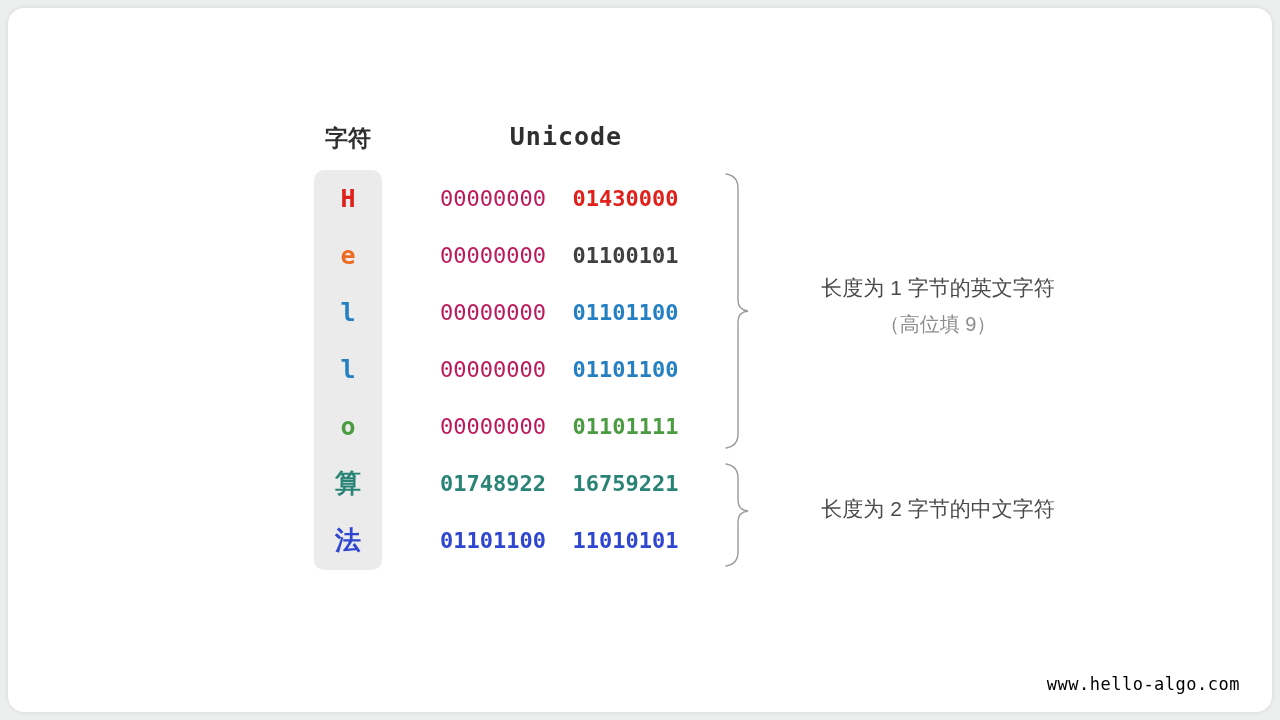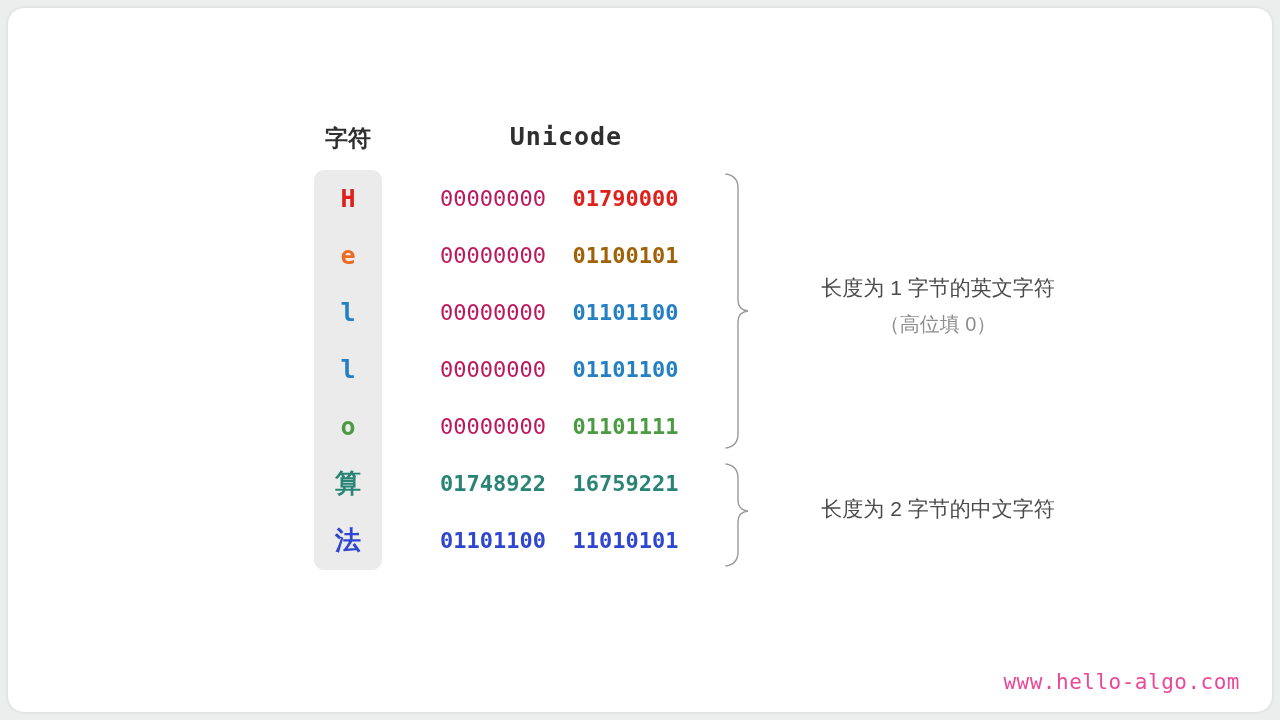--- a/index.html
+++ b/index.html
@@ -122,22 +122,22 @@
     color: #8d8d8d;
     font-size: 20px;
   }
 
   
   #watermark {
     position: absolute;
     right: 32px;
     bottom: 18px;
     font-family: "DejaVu Sans Mono", monospace;
-    font-size: 21px;
-    color: #ec4899;
+    font-size: 17px;
+    color: #000000;
     letter-spacing: 0.5px;
     white-space: nowrap;
   }
 </style>
 </head>
 <body>
 
 <div id="card">
 
   <div class="hdr" id="hdr-char">字符</div>
@@ -147,36 +147,36 @@
       <div class="char-cell" style="top: 0px; color: rgb(224, 32, 27);">H</div>
       <div class="char-cell" style="top: 57px; color: rgb(237, 107, 33);">e</div>
       <div class="char-cell" style="top: 114px; color: rgb(37, 128, 195);">l</div>
       <div class="char-cell" style="top: 171px; color: rgb(37, 128, 195);">l</div>
       <div class="char-cell" style="top: 228px; color: rgb(74, 155, 66);">o</div>
       <div class="char-cell cjk" style="top: 285px; color: rgb(42, 132, 118);">算</div>
       <div class="char-cell cjk" style="top: 342px; color: rgb(47, 70, 208);">法</div>
     </div>
 
   <div id="rows-layer">
-      <div class="bin-row" style="top: 162px;"><span class="bin-hi">00000000</span><span>  </span><span class="bin-lo" style="color: rgb(224, 32, 27);">01790000</span></div>
-      <div class="bin-row" style="top: 219px;"><span class="bin-hi">00000000</span><span>  </span><span class="bin-lo" style="color: #a16207;">01100101</span></div>
+      <div class="bin-row" style="top: 162px;"><span class="bin-hi">00000000</span><span>  </span><span class="bin-lo" style="color: rgb(224, 32, 27);">01430000</span></div>
+      <div class="bin-row" style="top: 219px;"><span class="bin-hi">00000000</span><span>  </span><span class="bin-lo" style="color: #404040;">01100101</span></div>
       <div class="bin-row" style="top: 276px;"><span class="bin-hi">00000000</span><span>  </span><span class="bin-lo" style="color: rgb(37, 128, 195);">01101100</span></div>
       <div class="bin-row" style="top: 333px;"><span class="bin-hi">00000000</span><span>  </span><span class="bin-lo" style="color: rgb(37, 128, 195);">01101100</span></div>
       <div class="bin-row" style="top: 390px;"><span class="bin-hi">00000000</span><span>  </span><span class="bin-lo" style="color: rgb(74, 155, 66);">01101111</span></div>
       <div class="bin-row" style="top: 447px;"><span class="bin-hi strong" style="color: rgb(42, 132, 118);">01748922</span><span>  </span><span class="bin-lo" style="color: rgb(42, 132, 118);">16759221</span></div>
       <div class="bin-row" style="top: 504px;"><span class="bin-hi strong" style="color: rgb(47, 70, 208);">01101100</span><span>  </span><span class="bin-lo" style="color: rgb(47, 70, 208);">11010101</span></div>
     </div>
 
   <svg id="braces" viewBox="0 0 1264 704">
 
     <path d="M 718 166 Q 730 168 730 180 L 730 292 Q 730 302 740 303 Q 730 304 730 314 L 730 426 Q 730 438 718 440" fill="none" stroke="#9a9a9a" stroke-width="1.4" stroke-linecap="round"></path>
 
     <path d="M 718 456 Q 730 458 730 470 L 730 492 Q 730 502 740 503 Q 730 504 730 514 L 730 544 Q 730 556 718 558" fill="none" stroke="#9a9a9a" stroke-width="1.4" stroke-linecap="round"></path>
   </svg>
 
   <div id="annot-layer">
-      <div class="annot" style="left: 760px; width: 340px; top: 266px;"><span>长度为 1 字节的英文字符</span><span class="sub">（高位填 0）</span></div>
+      <div class="annot" style="left: 760px; width: 340px; top: 266px;"><span>长度为 1 字节的英文字符</span><span class="sub">（高位填 9）</span></div>
       <div class="annot" style="left: 760px; width: 340px; top: 487px;"><span>长度为 2 字节的中文字符</span></div>
     </div>
 
   <div id="watermark">www.hello-algo.com</div>
 
 </div>
 
 </body></html>

